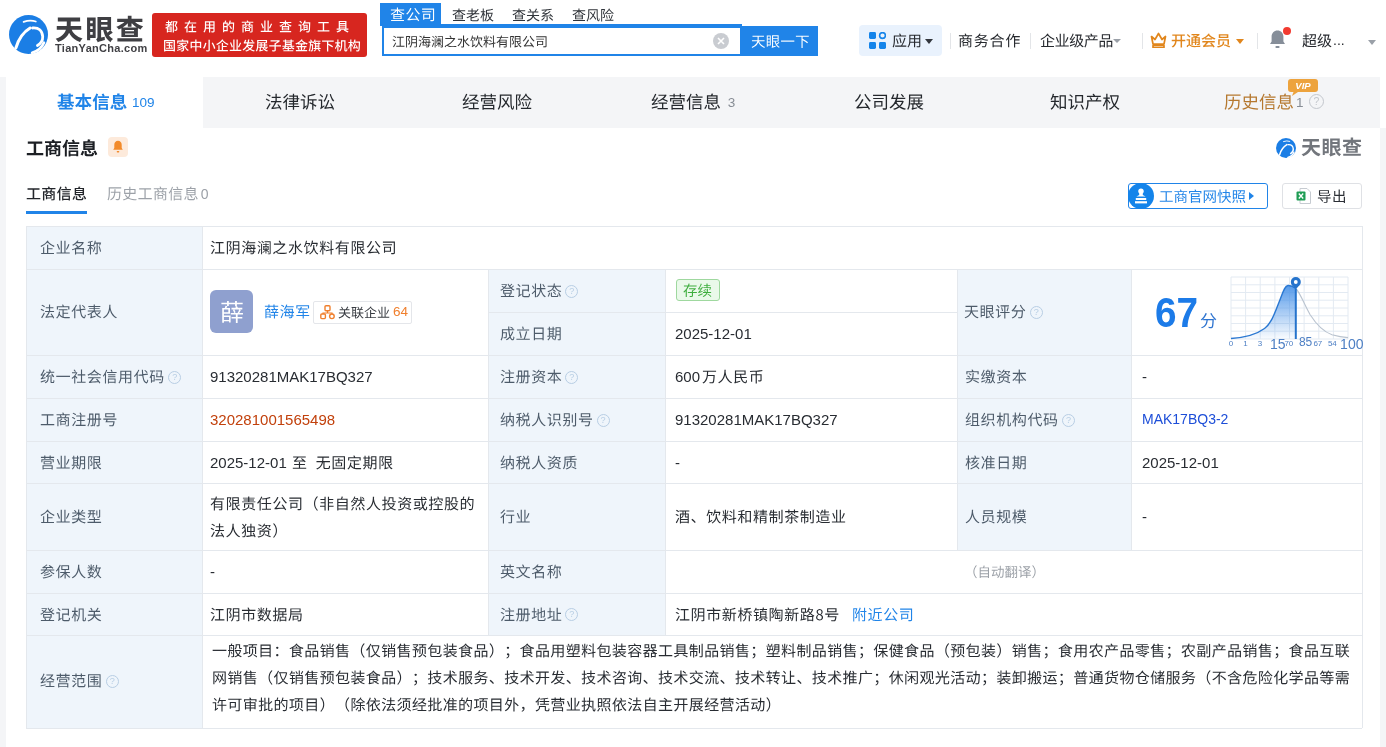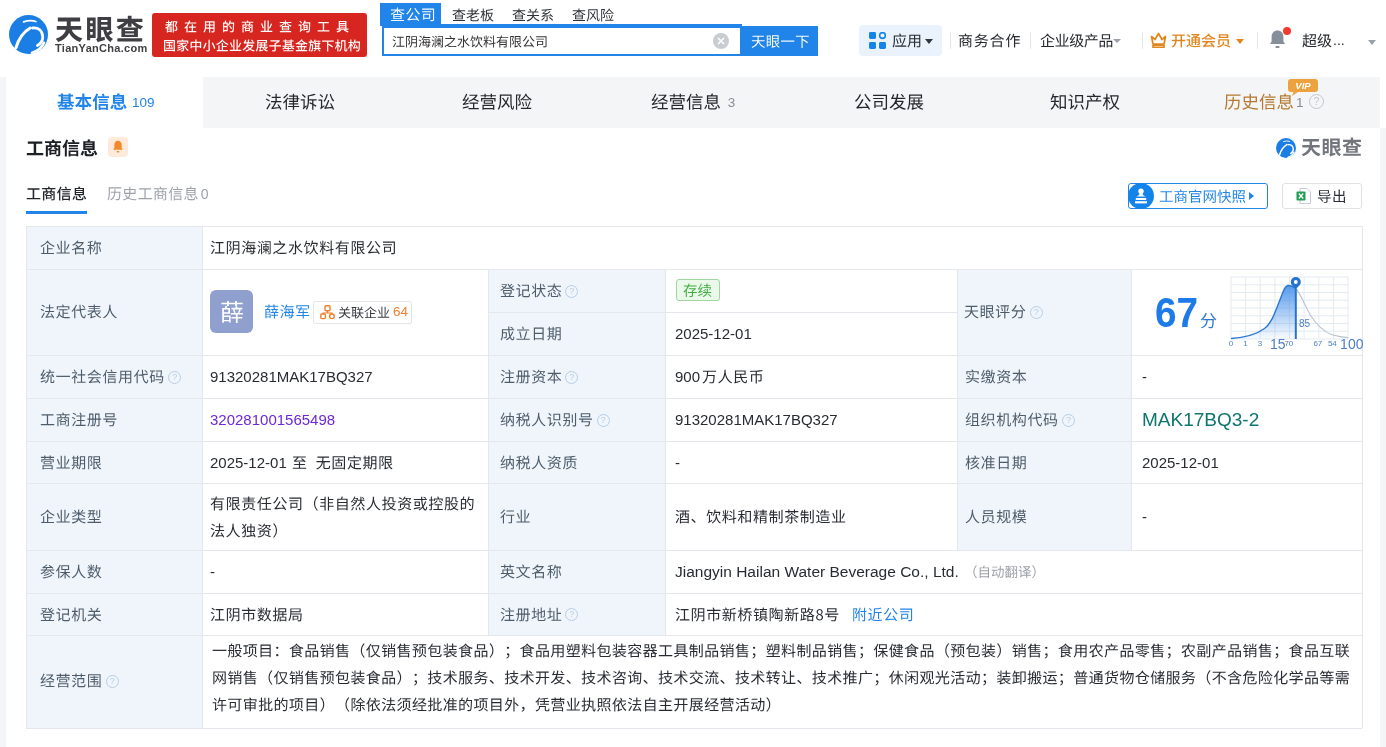--- a/index.html
+++ b/index.html
@@ -643,62 +643,62 @@
     </svg>
     <div style="position:absolute;left:168.3px;top:370.5px;width:11.0px;height:11.0px;border:1px solid #b8cee4;border-radius:50%;color:#b8cee4;font-size:9.1px;line-height:11.0px;text-align:center;font-family:'Liberation Sans',sans-serif">?</div>
     <div style="position:absolute;left:210.0px;top:369.17px;font-size:15.0px;line-height:15.0px;color:#282c32;white-space:pre">91320281MAK17BQ327</div>
     <svg class="" style="position:absolute;left:499.5px;top:369.45px;width:62.40px;height:15.00px;overflow:visible;fill:#4d5b6a" viewBox="0 -880 4160 1000" preserveAspectRatio="none">
       <use href="#g124" x="0"></use>
       <use href="#g125" x="1040"></use>
       <use href="#g126" x="2080"></use>
       <use href="#g127" x="3120"></use>
     </svg>
     <div style="position:absolute;left:565.4px;top:370.5px;width:11.0px;height:11.0px;border:1px solid #b8cee4;border-radius:50%;color:#b8cee4;font-size:9.1px;line-height:11.0px;text-align:center;font-family:'Liberation Sans',sans-serif">?</div>
-    <div style="position:absolute;left:675.0px;top:369.17px;font-size:15.0px;line-height:15.0px;color:#282c32;white-space:pre">900</div>
+    <div style="position:absolute;left:675.0px;top:369.17px;font-size:15.0px;line-height:15.0px;color:#282c32;white-space:pre">600</div>
     <svg class="" style="position:absolute;left:702.0px;top:369.45px;width:62.40px;height:15.00px;overflow:visible;fill:#282c32" viewBox="0 -880 4160 1000" preserveAspectRatio="none">
       <use href="#g128" x="0"></use>
       <use href="#g104" x="1040"></use>
       <use href="#g129" x="2080"></use>
       <use href="#g130" x="3120"></use>
     </svg>
     <svg class="" style="position:absolute;left:965.0px;top:369.45px;width:62.40px;height:15.00px;overflow:visible;fill:#4d5b6a" viewBox="0 -880 4160 1000" preserveAspectRatio="none">
       <use href="#g131" x="0"></use>
       <use href="#g132" x="1040"></use>
       <use href="#g126" x="2080"></use>
       <use href="#g127" x="3120"></use>
     </svg>
     <div style="position:absolute;left:1142.0px;top:369.17px;font-size:15.0px;line-height:15.0px;color:#282c32;white-space:pre">-</div>
     <svg class="" style="position:absolute;left:40.0px;top:412.45px;width:78.00px;height:15.00px;overflow:visible;fill:#4d5b6a" viewBox="0 -880 5200 1000" preserveAspectRatio="none">
       <use href="#g89" x="0"></use>
       <use href="#g52" x="1040"></use>
       <use href="#g124" x="2080"></use>
       <use href="#g125" x="3120"></use>
       <use href="#g133" x="4160"></use>
     </svg>
-    <div style="position:absolute;left:210.0px;top:412.17px;font-size:15.0px;line-height:15.0px;color:#6d28d9;white-space:pre">320281001565498</div>
+    <div style="position:absolute;left:210.0px;top:412.17px;font-size:15.0px;line-height:15.0px;color:#c2410c;white-space:pre">320281001565498</div>
     <svg class="" style="position:absolute;left:499.5px;top:412.45px;width:93.60px;height:15.00px;overflow:visible;fill:#4d5b6a" viewBox="0 -880 6240 1000" preserveAspectRatio="none">
       <use href="#g134" x="0"></use>
       <use href="#g135" x="1040"></use>
       <use href="#g104" x="2080"></use>
       <use href="#g81" x="3120"></use>
       <use href="#g136" x="4160"></use>
       <use href="#g133" x="5200"></use>
     </svg>
     <div style="position:absolute;left:596.6px;top:413.5px;width:11.0px;height:11.0px;border:1px solid #b8cee4;border-radius:50%;color:#b8cee4;font-size:9.1px;line-height:11.0px;text-align:center;font-family:'Liberation Sans',sans-serif">?</div>
     <div style="position:absolute;left:675.0px;top:412.17px;font-size:15.0px;line-height:15.0px;color:#282c32;white-space:pre">91320281MAK17BQ327</div>
     <svg class="" style="position:absolute;left:965.0px;top:412.45px;width:93.60px;height:15.00px;overflow:visible;fill:#4d5b6a" viewBox="0 -880 6240 1000" preserveAspectRatio="none">
       <use href="#g137" x="0"></use>
       <use href="#g138" x="1040"></use>
       <use href="#g139" x="2080"></use>
       <use href="#g140" x="3120"></use>
       <use href="#g102" x="4160"></use>
       <use href="#g123" x="5200"></use>
     </svg>
     <div style="position:absolute;left:1062.1px;top:413.5px;width:11.0px;height:11.0px;border:1px solid #b8cee4;border-radius:50%;color:#b8cee4;font-size:9.1px;line-height:11.0px;text-align:center;font-family:'Liberation Sans',sans-serif">?</div>
-    <div style="position:absolute;left:1142.0px;top:412.17px;font-size:19px;line-height:15.0px;color:#0f766e;white-space:pre">MAK17BQ3-2</div>
+    <div style="position:absolute;left:1142.0px;top:412.17px;font-size:14px;line-height:15.0px;color:#1d4ed8;white-space:pre">MAK17BQ3-2</div>
     <svg class="" style="position:absolute;left:40.0px;top:454.95px;width:62.40px;height:15.00px;overflow:visible;fill:#4d5b6a" viewBox="0 -880 4160 1000" preserveAspectRatio="none">
       <use href="#g75" x="0"></use>
       <use href="#g57" x="1040"></use>
       <use href="#g117" x="2080"></use>
       <use href="#g45" x="3120"></use>
     </svg>
     <div style="position:absolute;left:210.0px;top:454.67px;font-size:15.0px;line-height:15.0px;color:#282c32;white-space:pre">2025-12-01</div>
     <svg class="" style="position:absolute;left:292.0px;top:454.95px;width:101.70px;height:15.00px;overflow:visible;fill:#282c32" viewBox="0 -880 6780 1000" preserveAspectRatio="none">
       <use href="#g141" x="0"></use>
       <use href="#g142" x="1580"></use>
@@ -784,21 +784,20 @@
       <use href="#g104" x="2080"></use>
       <use href="#g175" x="3120"></use>
     </svg>
     <div style="position:absolute;left:210.0px;top:564.16px;font-size:15.0px;line-height:15.0px;color:#282c32;white-space:pre">-</div>
     <svg class="" style="position:absolute;left:499.5px;top:564.45px;width:62.40px;height:15.00px;overflow:visible;fill:#4d5b6a" viewBox="0 -880 4160 1000" preserveAspectRatio="none">
       <use href="#g176" x="0"></use>
       <use href="#g177" x="1040"></use>
       <use href="#g99" x="2080"></use>
       <use href="#g100" x="3120"></use>
     </svg>
-    <div style="position:absolute;left:675.0px;top:563.92px;font-size:15.5px;line-height:15.5px;color:#282c32;white-space:pre">Jiangyin Hailan Water Beverage Co., Ltd.</div>
     <svg class="" style="position:absolute;left:964.0px;top:565.15px;width:81.00px;height:13.50px;overflow:visible;fill:#9ba0a7" viewBox="0 -880 6000 1000" preserveAspectRatio="none">
       <use href="#g151" x="0"></use>
       <use href="#g153" x="1000"></use>
       <use href="#g178" x="2000"></use>
       <use href="#g179" x="3000"></use>
       <use href="#g180" x="4000"></use>
       <use href="#g161" x="5000"></use>
     </svg>
     <svg class="" style="position:absolute;left:40.0px;top:606.95px;width:62.40px;height:15.00px;overflow:visible;fill:#4d5b6a" viewBox="0 -880 4160 1000" preserveAspectRatio="none">
       <use href="#g108" x="0"></use>
@@ -1075,16 +1074,16 @@
       <line x1="64.8" y1="12" x2="64.8" y2="62" stroke="#2573cc" stroke-width="2"></line>
       <path d="M64.8 12.5 L61.6 8.5 L68 8.5 Z" fill="#2573cc"></path>
       <circle cx="64.8" cy="5" r="5" fill="#2573cc"></circle>
       <circle cx="64.8" cy="5" r="1.9" fill="#fff"></circle>
     </svg>
     <div style="position:absolute;left:1228.7px;top:339.72px;font-size:8.0px;line-height:8.0px;color:#4d7fc4;white-space:pre">0</div>
     <div style="position:absolute;left:1243.2px;top:339.72px;font-size:8.0px;line-height:8.0px;color:#4d7fc4;white-space:pre">1</div>
     <div style="position:absolute;left:1257.7px;top:339.72px;font-size:8.0px;line-height:8.0px;color:#4d7fc4;white-space:pre">3</div>
     <div style="position:absolute;left:1269.9px;top:339.72px;font-size:14px;line-height:8.0px;color:#4d7fc4;white-space:pre">15</div>
     <div style="position:absolute;left:1284.4px;top:339.72px;font-size:8.0px;line-height:8.0px;color:#4d7fc4;white-space:pre">70</div>
-    <div style="position:absolute;left:1298.9px;top:320px;font-size:10px;line-height:8.0px;color:#4d7fc4;white-space:pre">85</div>
+    <div style="position:absolute;left:1298.9px;top:338px;font-size:12px;line-height:8.0px;color:#4d7fc4;white-space:pre">85</div>
     <div style="position:absolute;left:1313.4px;top:339.72px;font-size:8.0px;line-height:8.0px;color:#4d7fc4;white-space:pre">67</div>
     <div style="position:absolute;left:1327.9px;top:339.72px;font-size:8.0px;line-height:8.0px;color:#4d7fc4;white-space:pre">54</div>
     <div style="position:absolute;left:1340.1px;top:339.72px;font-size:14px;line-height:8.0px;color:#4d7fc4;white-space:pre">100</div>
   </div>
 </body></html>

